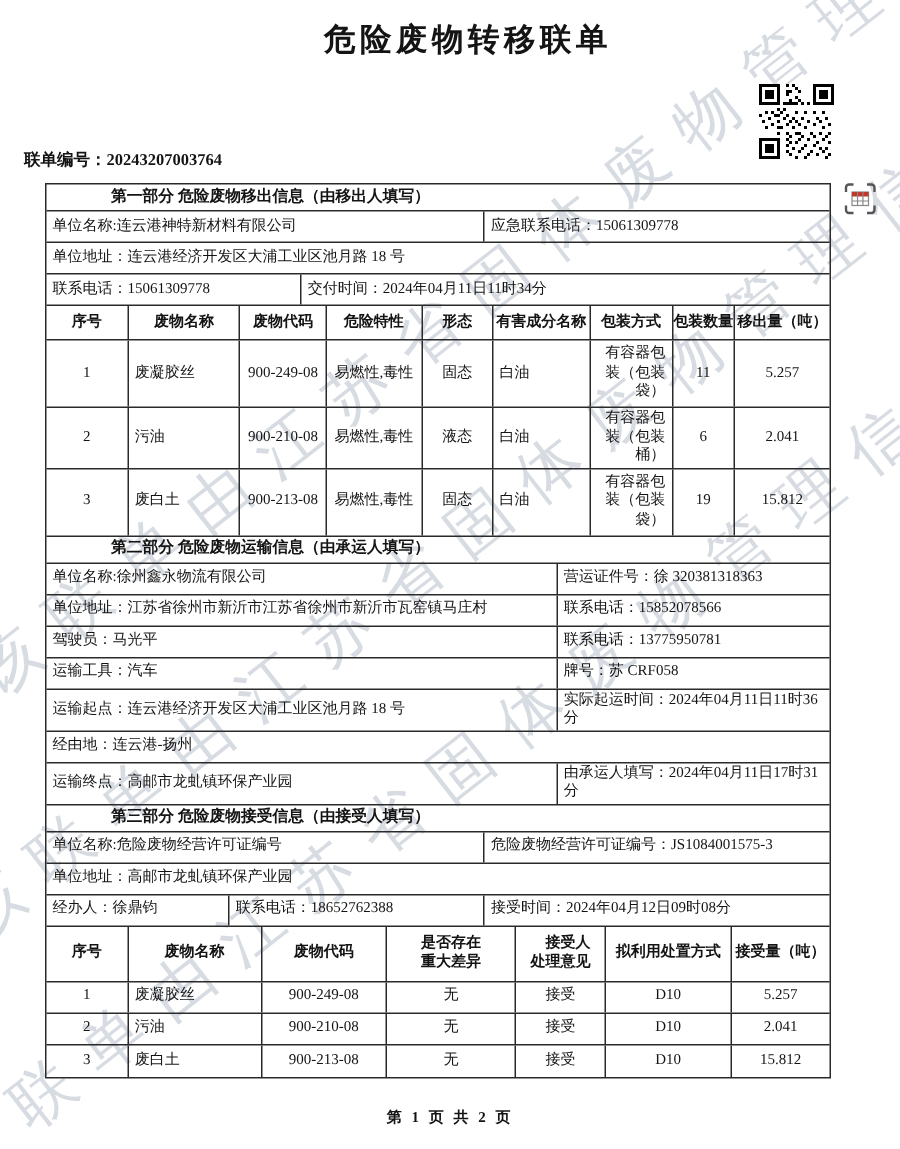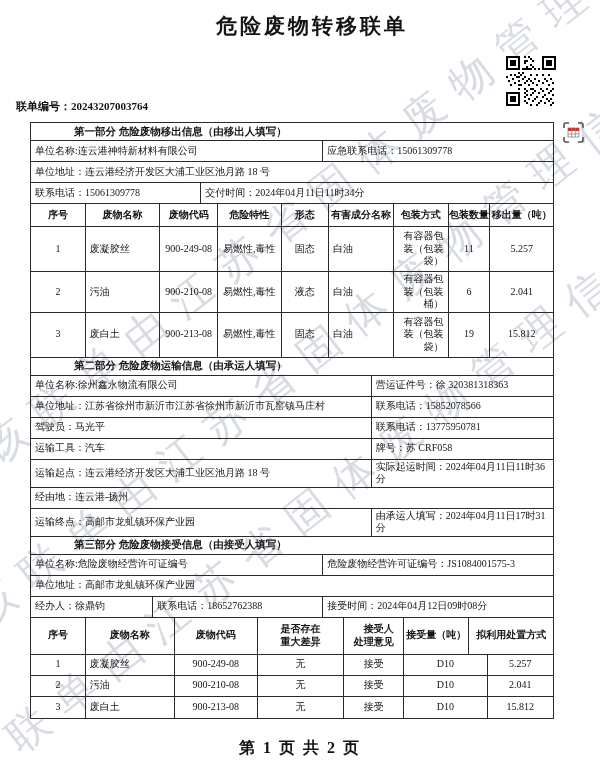--- a/index.html
+++ b/index.html
@@ -62,21 +62,21 @@
 
   
   .s1c0{width:10.5%;}.s1c1{width:14.3%;}.s1c2{width:11%;}.s1c3{width:12.2%;}
   .s1c4{width:9.1%;}.s1c5{width:12.4%;}.s1c6{width:10.5%;}.s1c7{width:8%;}.s1c8{flex:1;}
   
   .s3c0{width:10.5%;}.s3c1{width:17%;}.s3c2{width:16%;}.s3c3{width:16.5%;}
   .s3c4{width:11.5%;}.s3c5{width:16%;}.s3c6{flex:1;}
 
   .footer{
     position:absolute;top:738px;left:0;width:100%;text-align:center;
-    font-size:16px;font-weight:bold;letter-spacing:2px;z-index:2;
+    font-size:10px;font-weight:bold;letter-spacing:2px;z-index:2;
   }
 </style>
 </head>
 <body>
 
 <div class="wm wm1">该联单由江苏省固体废物管理信息系统打印</div>
 <div class="wm wm2">该联单由江苏省固体废物管理信息系统打印</div>
 <div class="wm wm3">该联单由江苏省固体废物管理信息系统打印</div>
 
 <div class="title">危险废物转移联单</div>
@@ -279,22 +279,22 @@
   </div>
 
   <div class="row hrhdr bold">
     <div class="cell ctr nw s3c0">序号</div>
     <div class="cell ctr nw s3c1">废物名称</div>
     <div class="cell ctr nw s3c2">废物代码</div>
     <div class="cell ctr pre s3c3">是否存在
 重大差异</div>
     <div class="cell ctr pre s3c4">接受人
 处理意见</div>
+    <div class="cell ctr nw s3c5">拟利用处置方式</div>
     <div class="cell ctr nw s3c6">接受量（吨）</div>
-    <div class="cell ctr nw s3c5">拟利用处置方式</div>
   </div>
 
   <div class="row hrrow">
     <div class="cell ctr s3c0">1</div>
     <div class="cell s3c1">废凝胶丝</div>
     <div class="cell ctr s3c2">900-249-08</div>
     <div class="cell ctr s3c3">无</div>
     <div class="cell ctr s3c4">接受</div>
     <div class="cell ctr s3c5">D10</div>
     <div class="cell ctr s3c6">5.257</div>

